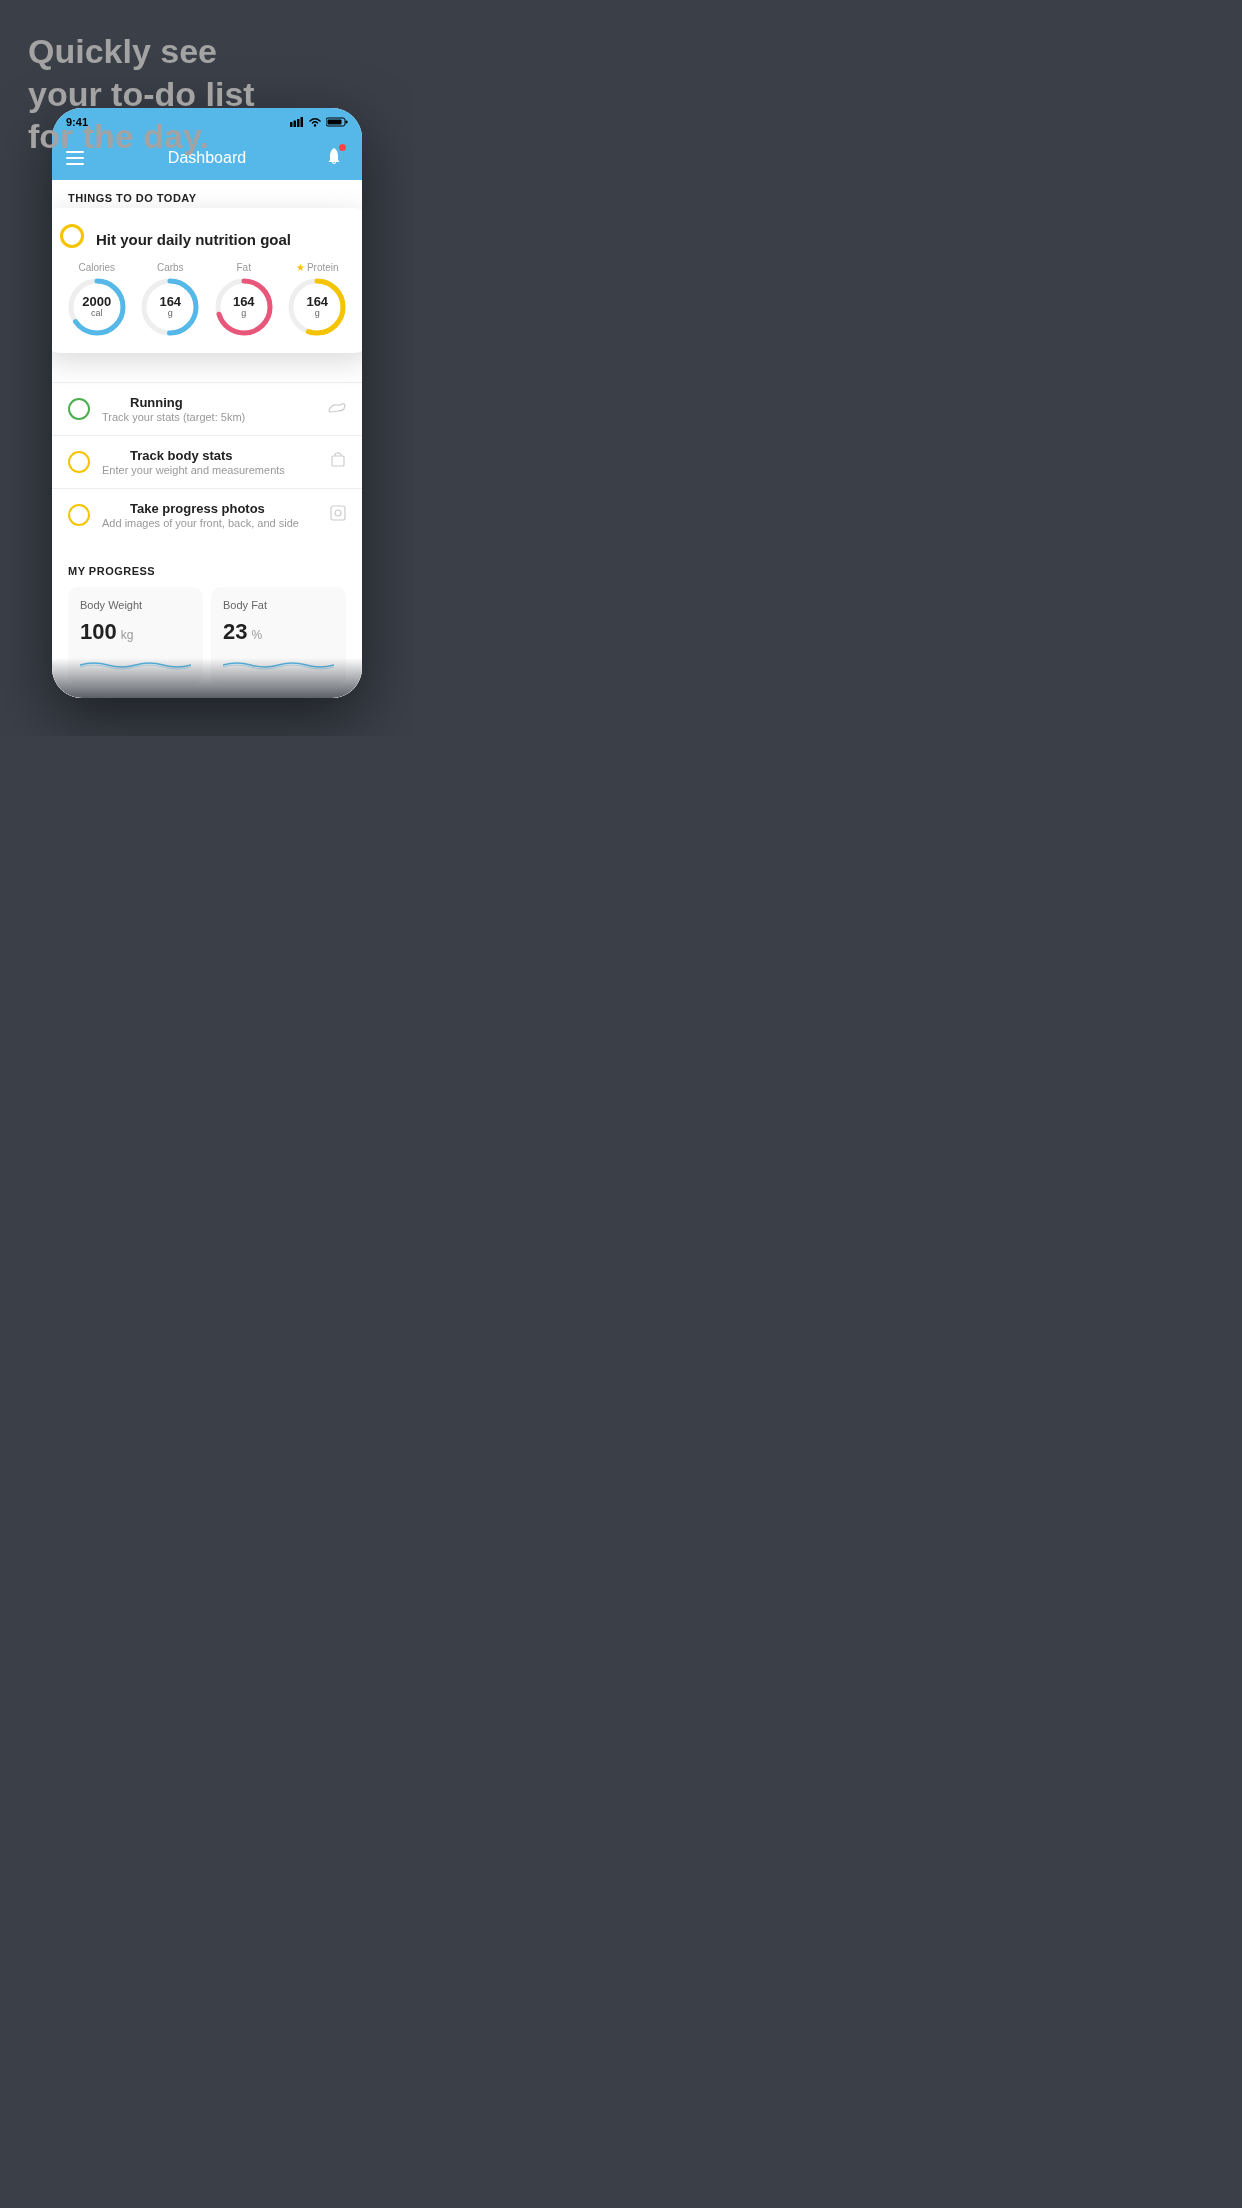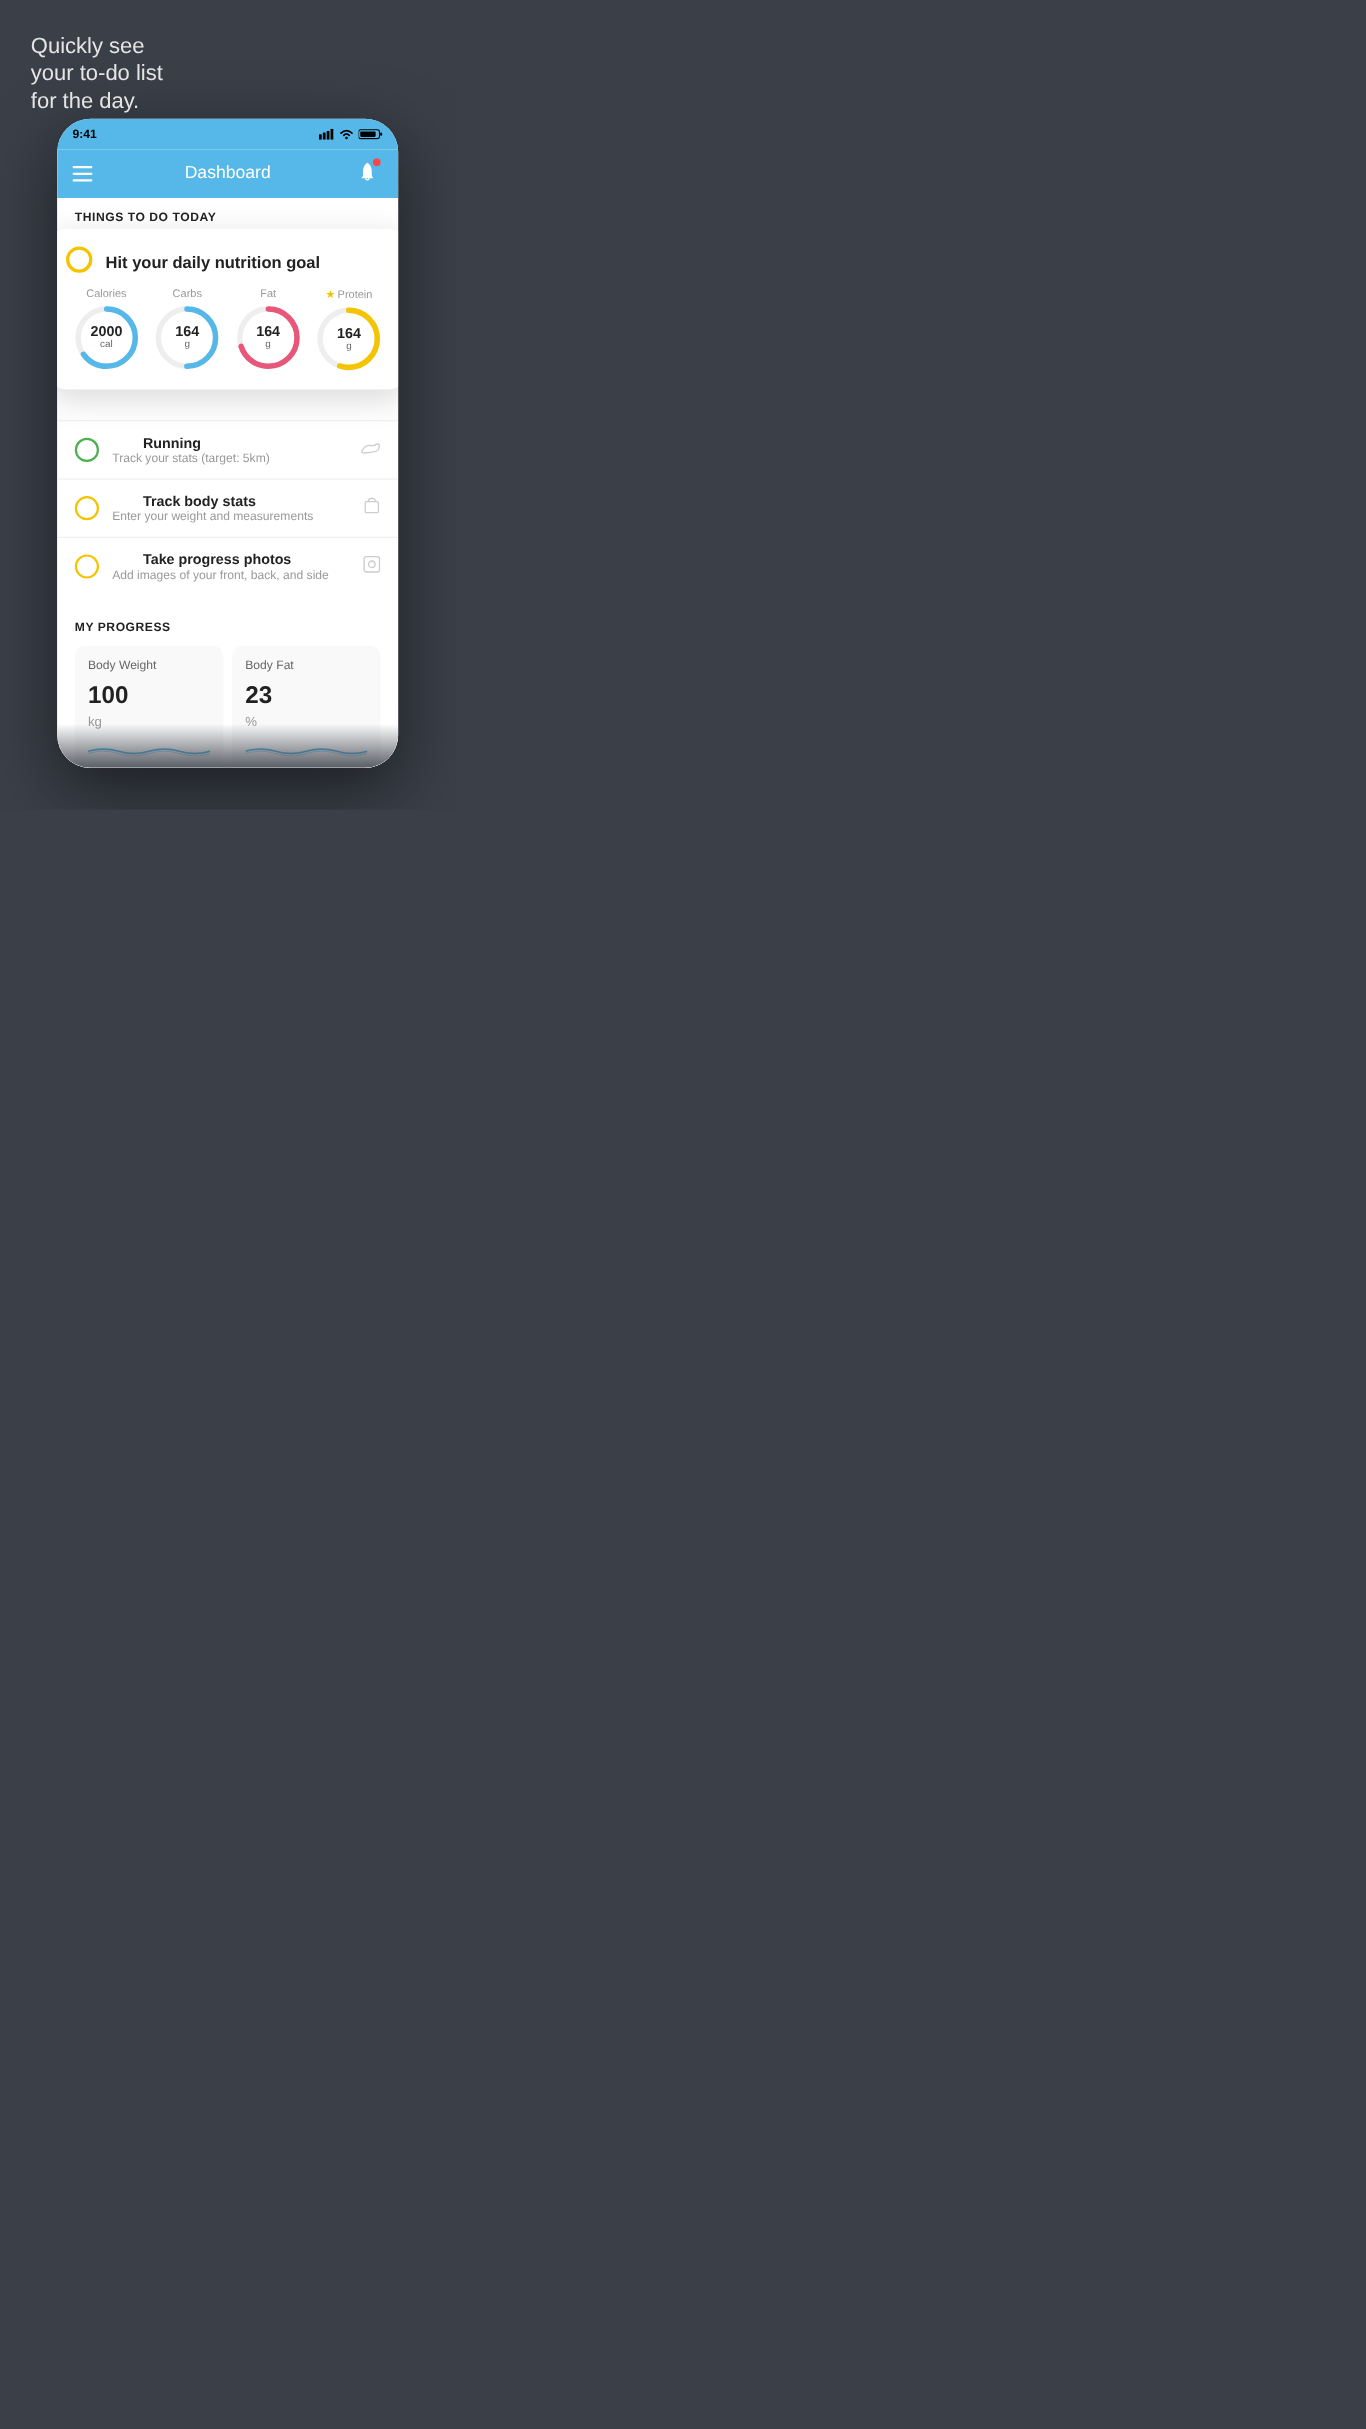--- a/index.html
+++ b/index.html
@@ -15,23 +15,23 @@
     .outer-bg {
       position: absolute;
       top: 0; left: 0; right: 0; bottom: 0;
       background: #3a3f48;
     }
 
     .headline {
       position: absolute;
       top: 30px;
       left: 28px;
-      color: #e5e5e5;
-      font-size: 20px;
-      font-weight: 400;
+      color: #a3a3a3;
+      font-size: 34px;
+      font-weight: 700;
       line-height: 1.25;
       z-index: 10;
     }
 
     
     .phone-frame {
       position: absolute;
       top: 108px;
       left: 52px;
       width: 310px;
@@ -282,21 +282,20 @@
     }
     .progress-card-title {
       font-size: 11px;
       color: #666;
       margin-bottom: 8px;
     }
     .progress-value-row {
       display: flex;
       align-items: baseline;
       gap: 4px;
-      flex-direction: column;
     }
     .progress-value {
       font-size: 22px;
       font-weight: 700;
       color: #222;
     }
     .progress-unit {
       font-size: 12px;
       color: #999;
     }

